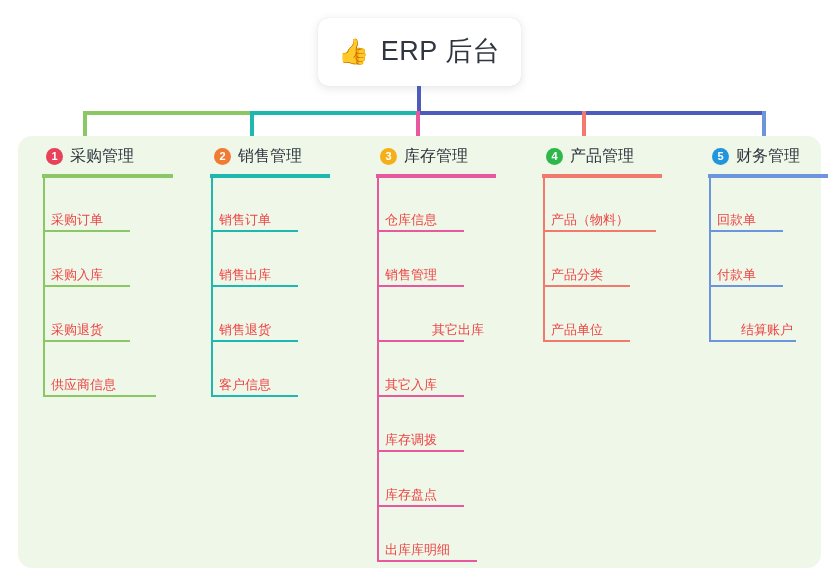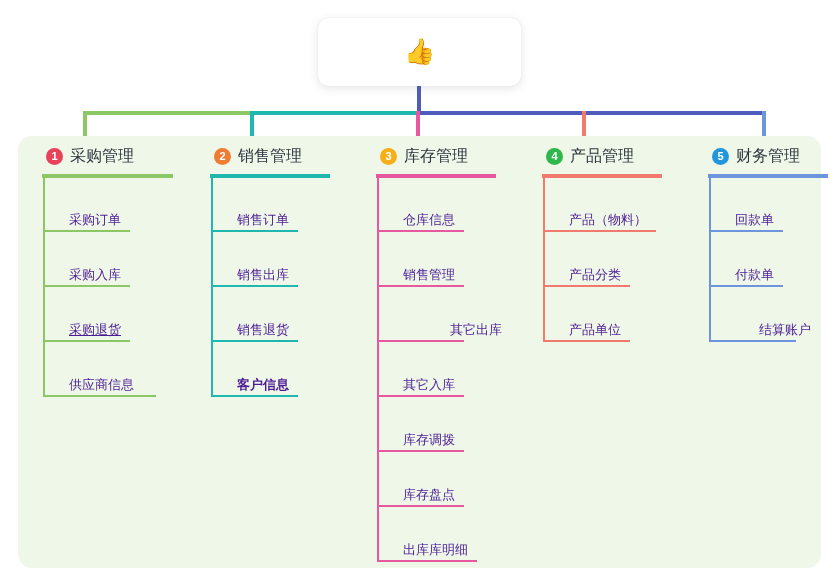--- a/index.html
+++ b/index.html
@@ -131,34 +131,35 @@
     width: 2px;
   }
   .item {
     position: absolute;
     left: 15px;
     height: 2px;
   }
   .item-label {
     position: absolute;
     font-size: 13px;
-    color: #4c1d95;
+    color: #ef4444;
     white-space: nowrap;
-    left: 41px;
+    left: 23px;
     transform: translateY(-19px);
   }
 </style>
 </head>
 <body>
 
 <div id="diagram">
 
   <div class="title-card">
     <div class="title-inner">
       <span class="title-emoji">👍</span>
+      <span class="title-text">ERP 后台</span>
     </div>
   </div>
 
   <div class="trunk"></div>
 
   <div id="bus-layer">
       <div class="bus-seg" style="left: 83px; width: 169px; background: rgb(140, 199, 101);"></div>
       <div class="bus-seg" style="left: 252px; width: 166px; background: rgb(31, 184, 174);"></div>
       <div class="bus-seg" style="left: 418px; width: 166px; background: rgb(77, 91, 189);"></div>
       <div class="bus-seg" style="left: 584px; width: 182px; background: rgb(77, 91, 189);"></div>
@@ -177,39 +178,39 @@
           <span class="badge" style="background: rgb(232, 65, 90);">1</span>
           <span class="col-title">采购管理</span>
         </div>
         <div class="head-rule" style="width: 131px; background: rgb(140, 199, 101);"></div>
         <div class="stem" style="height: 217px; background: rgb(140, 199, 101);"></div>
         <div class="item" style="top: 86px; width: 87px; background: rgb(140, 199, 101);"></div>
         <div class="item-label" style="top: 86px;">采购订单</div>
         <div class="item" style="top: 141px; width: 87px; background: rgb(140, 199, 101);"></div>
         <div class="item-label" style="top: 141px;">采购入库</div>
         <div class="item" style="top: 196px; width: 87px; background: rgb(140, 199, 101);"></div>
-        <div class="item-label" style="top: 196px; text-decoration: underline;">采购退货</div>
+        <div class="item-label" style="top: 196px;">采购退货</div>
         <div class="item" style="top: 251px; width: 113px; background: rgb(140, 199, 101);"></div>
         <div class="item-label" style="top: 251px; font-family: Liberation Serif, serif;">供应商信息</div>
       </div>
       <div class="col" style="left: 196px;">
         <div class="col-head">
           <span class="badge" style="background: rgb(240, 123, 51);">2</span>
           <span class="col-title">销售管理</span>
         </div>
         <div class="head-rule" style="width: 120px; background: rgb(31, 184, 174);"></div>
         <div class="stem" style="height: 217px; background: rgb(31, 184, 174);"></div>
         <div class="item" style="top: 86px; width: 87px; background: rgb(31, 184, 174);"></div>
         <div class="item-label" style="top: 86px;">销售订单</div>
         <div class="item" style="top: 141px; width: 87px; background: rgb(31, 184, 174);"></div>
         <div class="item-label" style="top: 141px;">销售出库</div>
         <div class="item" style="top: 196px; width: 87px; background: rgb(31, 184, 174);"></div>
         <div class="item-label" style="top: 196px;">销售退货</div>
         <div class="item" style="top: 251px; width: 87px; background: rgb(31, 184, 174);"></div>
-        <div class="item-label" style="top: 251px; font-weight: bold;">客户信息</div>
+        <div class="item-label" style="top: 251px;">客户信息</div>
       </div>
       <div class="col" style="left: 362px;">
         <div class="col-head">
           <span class="badge" style="background: rgb(245, 176, 25);">3</span>
           <span class="col-title">库存管理</span>
         </div>
         <div class="head-rule" style="width: 120px; background: rgb(232, 88, 158);"></div>
         <div class="stem" style="height: 382px; background: rgb(232, 88, 158);"></div>
         <div class="item" style="top: 86px; width: 87px; background: rgb(232, 88, 158);"></div>
         <div class="item-label" style="top: 86px;">仓库信息</div>

